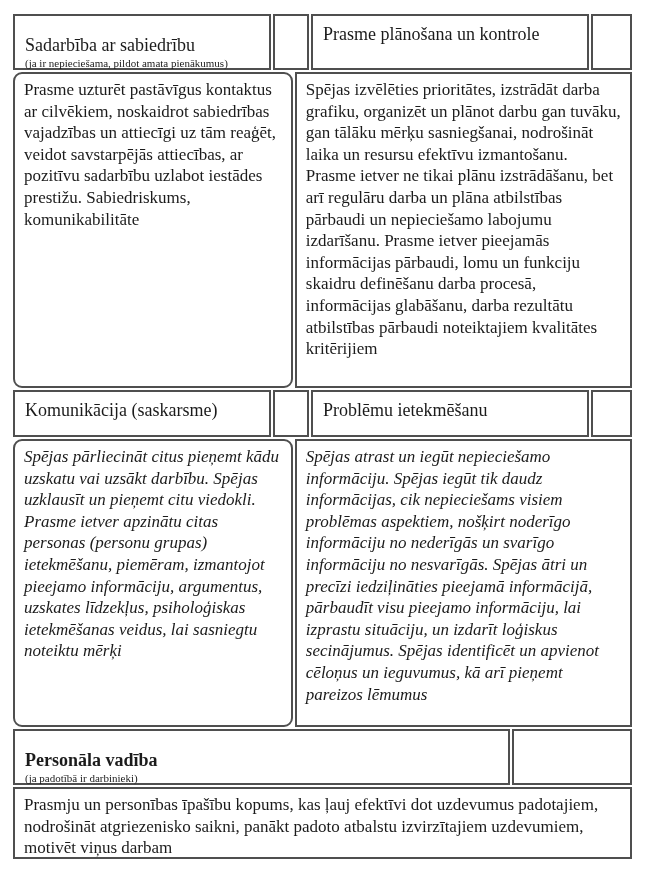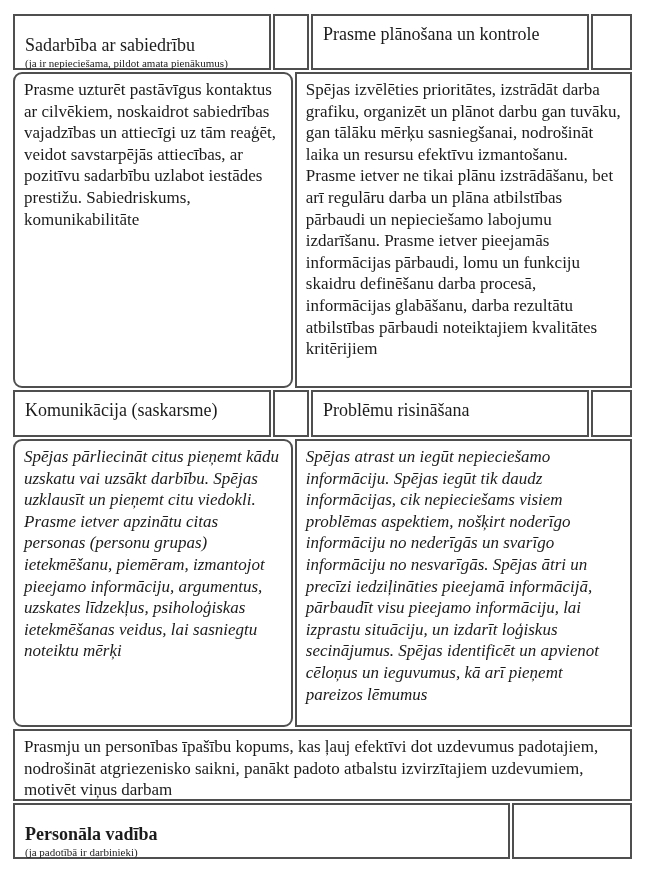--- a/index.html
+++ b/index.html
@@ -103,35 +103,35 @@
     <div class="cell body-cell w-body-left">Prasme uzturēt pastāvīgus kontaktus ar cilvēkiem, noskaidrot sabiedrības vajadzības un attiecīgi uz tām reaģēt, veidot savstarpējās attiecības, ar pozitīvu sadarbību uzlabot iestādes prestižu. Sabiedriskums, komunikabilitāte</div>
     <div class="cell body-cell w-body-right">Spējas izvēlēties prioritātes, izstrādāt darba grafiku, organizēt un plānot darbu gan tuvāku, gan tālāku mērķu sasniegšanai, nodrošināt laika un resursu efektīvu izmantošanu. Prasme ietver ne tikai plānu izstrādāšanu, bet arī regulāru darba un plāna atbilstības pārbaudi un nepieciešamo labojumu izdarīšanu. Prasme ietver pieejamās informācijas pārbaudi, lomu un funkciju skaidru definēšanu darba procesā, informācijas glabāšanu, darba rezultātu atbilstības pārbaudi noteiktajiem kvalitātes kritērijiem</div>
   </div>
 
   <div class="trow r-head2">
     <div class="cell head-cell v-center w-head-left">
       <div class="title">Komunikācija (saskarsme)</div>
     </div>
     <div class="cell w-box-left"></div>
     <div class="cell head-cell v-center w-head-right">
-      <div class="title">Problēmu risināšana</div>
+      <div class="title">Problēmu ietekmēšanu</div>
     </div>
     <div class="cell w-box-right"></div>
   </div>
 
   <div class="trow r-body2">
     <div class="cell body-cell w-body-left">Spējas pārliecināt citus pieņemt kādu uzskatu vai uzsākt darbību. Spējas uzklausīt un pieņemt citu viedokli. Prasme ietver apzinātu citas personas (personu grupas) ietekmēšanu, piemēram, izmantojot pieejamo informāciju, argumentus, uzskates līdzekļus, psiholoģiskas ietekmēšanas veidus, lai sasniegtu noteiktu mērķi</div>
     <div class="cell body-cell w-body-right">Spējas atrast un iegūt nepieciešamo informāciju. Spējas iegūt tik daudz informācijas, cik nepieciešams visiem problēmas aspektiem, nošķirt noderīgo informāciju no nederīgās un svarīgo informāciju no nesvarīgās. Spējas ātri un precīzi iedziļināties pieejamā informācijā, pārbaudīt visu pieejamo informāciju, lai izprastu situāciju, un izdarīt loģiskus secinājumus. Spējas identificēt un apvienot cēloņus un ieguvumus, kā arī pieņemt pareizos lēmumus</div>
-  </div>
-
-  <div class="trow r-foot">
-    <div class="cell foot-cell w-full">Prasmju un personības īpašību kopums, kas ļauj efektīvi dot uzdevumus padotajiem, nodrošināt atgriezenisko saikni, panākt padoto atbalstu izvirzītajiem uzdevumiem, motivēt viņus darbam</div>
   </div>
 
   <div class="trow r-head3">
     <div class="cell head-cell w-label-wide">
       <div class="title bold">Personāla vadība</div>
       <div class="subtitle">(ja padotībā ir darbinieki)</div>
     </div>
     <div class="cell w-box-wide"></div>
   </div>
 
+  <div class="trow r-foot">
+    <div class="cell foot-cell w-full">Prasmju un personības īpašību kopums, kas ļauj efektīvi dot uzdevumus padotajiem, nodrošināt atgriezenisko saikni, panākt padoto atbalstu izvirzītajiem uzdevumiem, motivēt viņus darbam</div>
+  </div>
+
 </div>
 
 </body></html>

